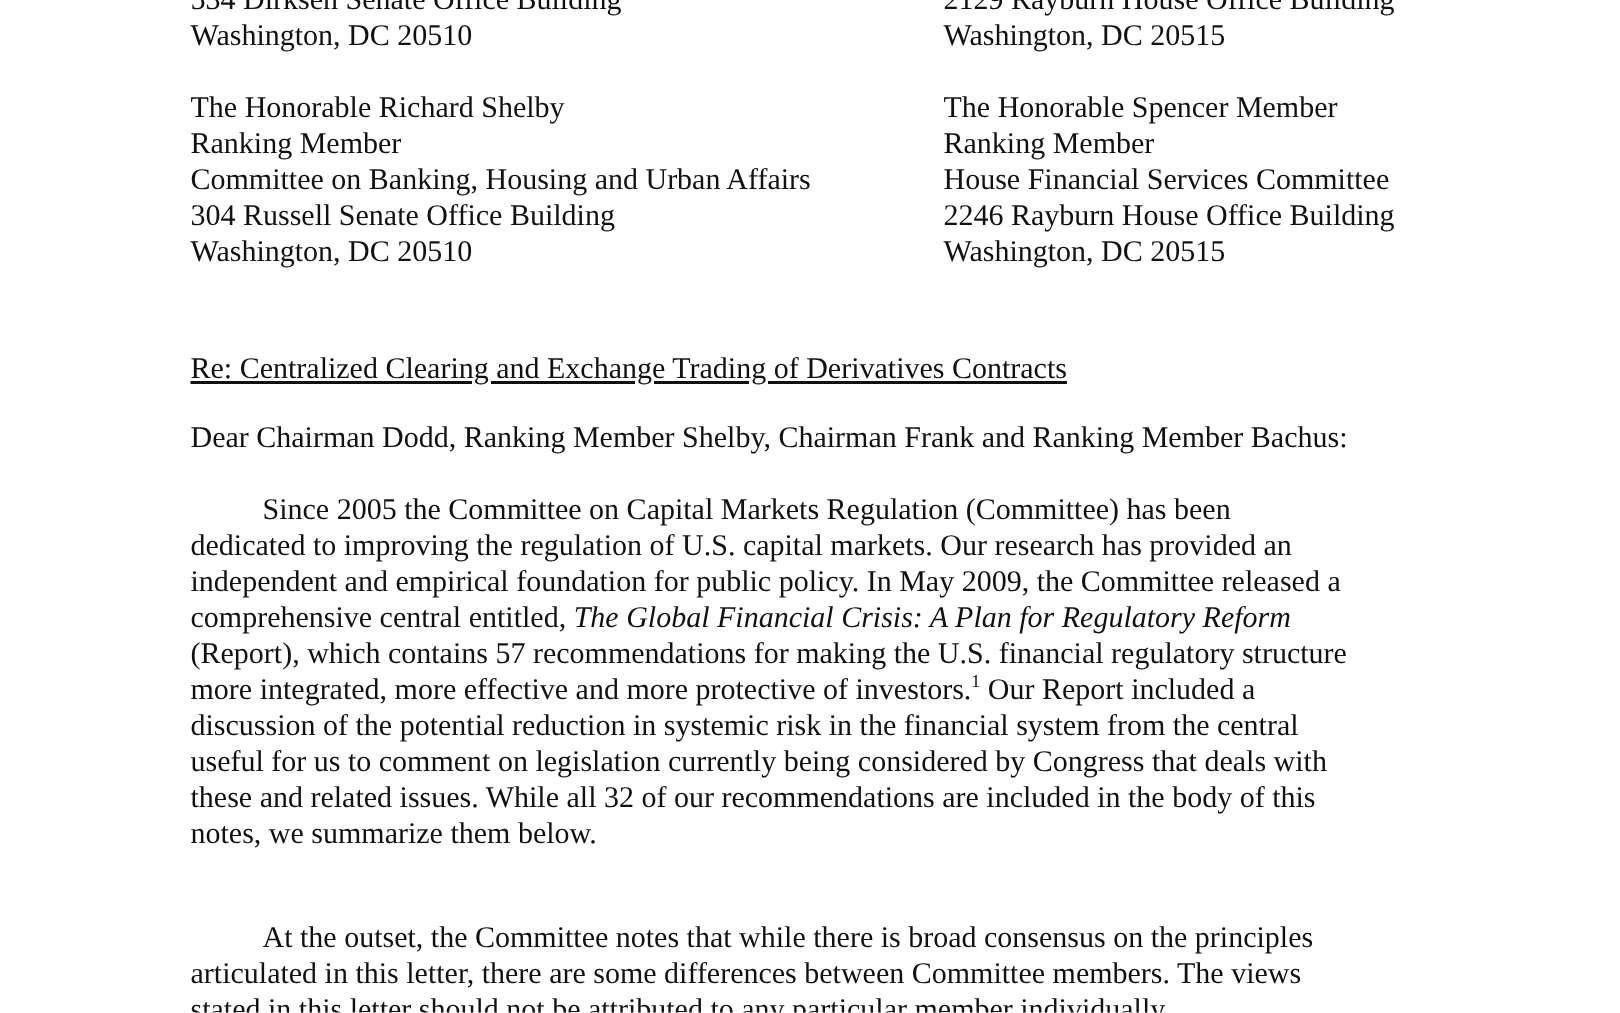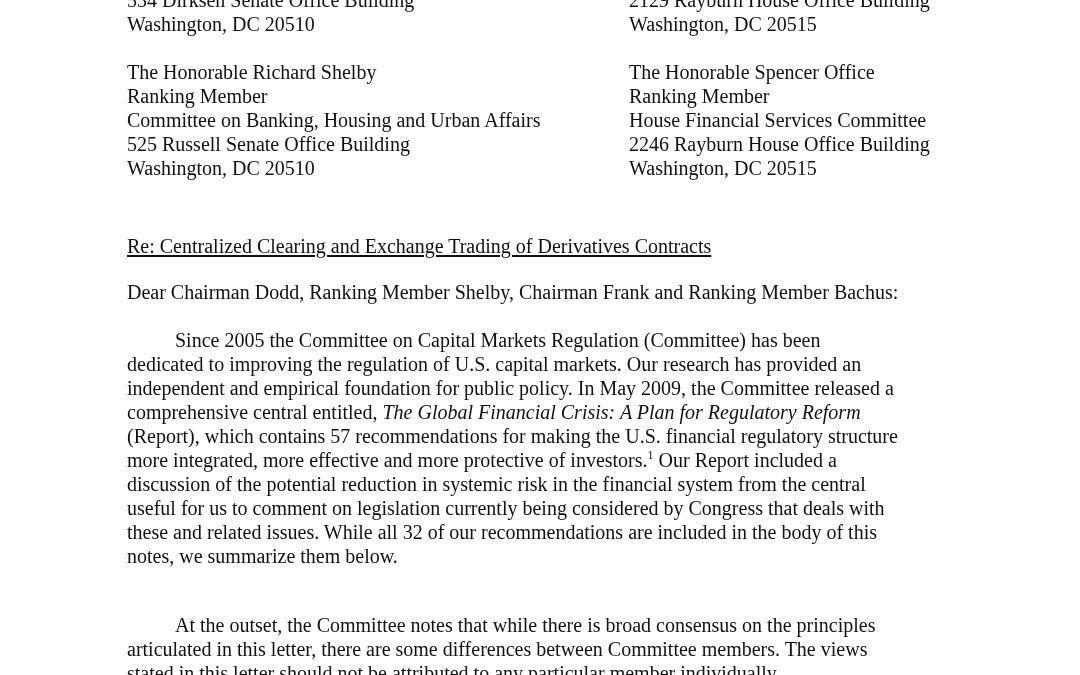--- a/index.html
+++ b/index.html
@@ -81,26 +81,26 @@
   </div>
   <div class="addr-block col-right" style="top:-12px;">
     <span class="addr-line">2129 Rayburn House Office Building</span>
     <span class="addr-line">Washington, DC 20515</span>
   </div>
 
   <div class="addr-block col-left" style="top:60px;">
     <span class="addr-line">The Honorable Richard Shelby</span>
     <span class="addr-line">Ranking Member</span>
     <span class="addr-line">Committee on Banking, Housing and Urban Affairs</span>
-    <span class="addr-line">525 Russell Senate Office Building</span>
+    <span class="addr-line">304 Russell Senate Office Building</span>
     <span class="addr-line">Washington, DC 20510</span>
   </div>
 
   <div class="addr-block col-right" style="top:60px;">
-    <span class="addr-line">The Honorable Spencer Office</span>
+    <span class="addr-line">The Honorable Spencer Member</span>
     <span class="addr-line">Ranking Member</span>
     <span class="addr-line">House Financial Services Committee</span>
     <span class="addr-line">2246 Rayburn House Office Building</span>
     <span class="addr-line">Washington, DC 20515</span>
   </div>
 
   <div class="re-line">Re: Centralized Clearing and Exchange Trading of Derivatives Contracts</div>
 
   <div class="salutation" style="top:280px;">Dear Chairman Dodd, Ranking Member Shelby, Chairman Frank and Ranking Member Bachus:</div>
 

